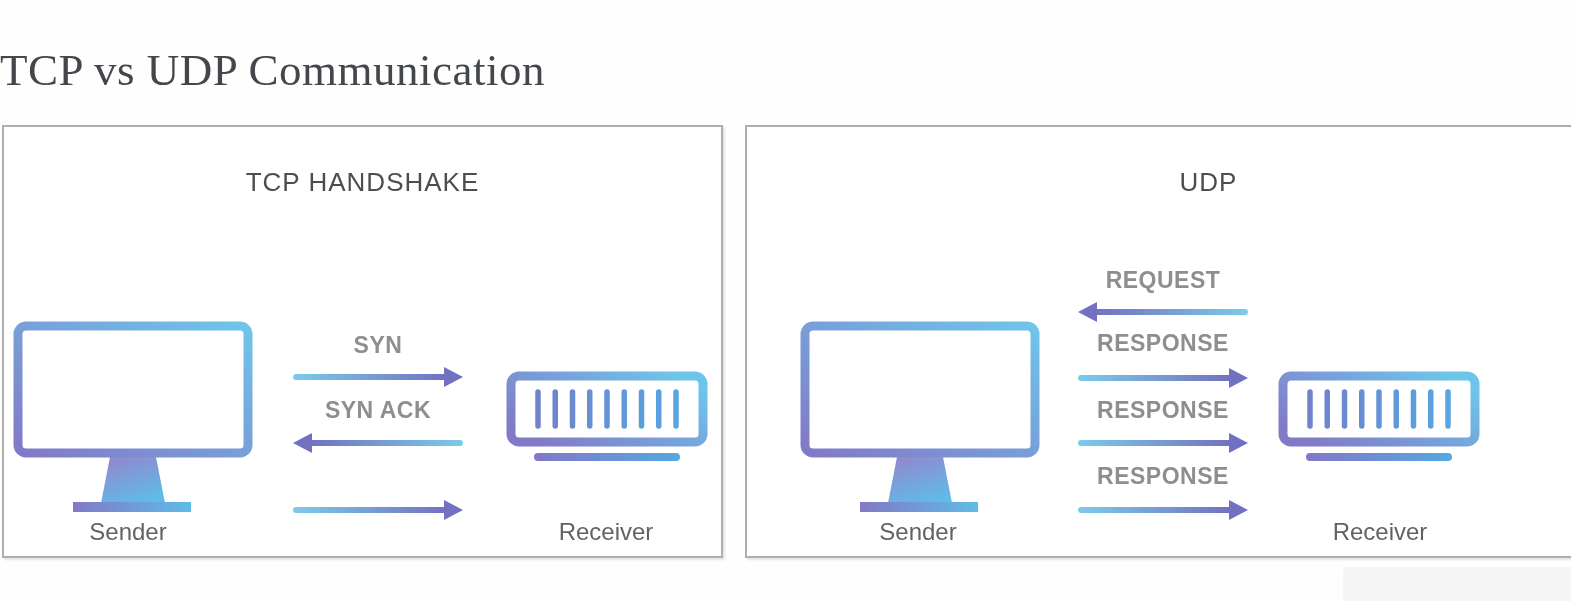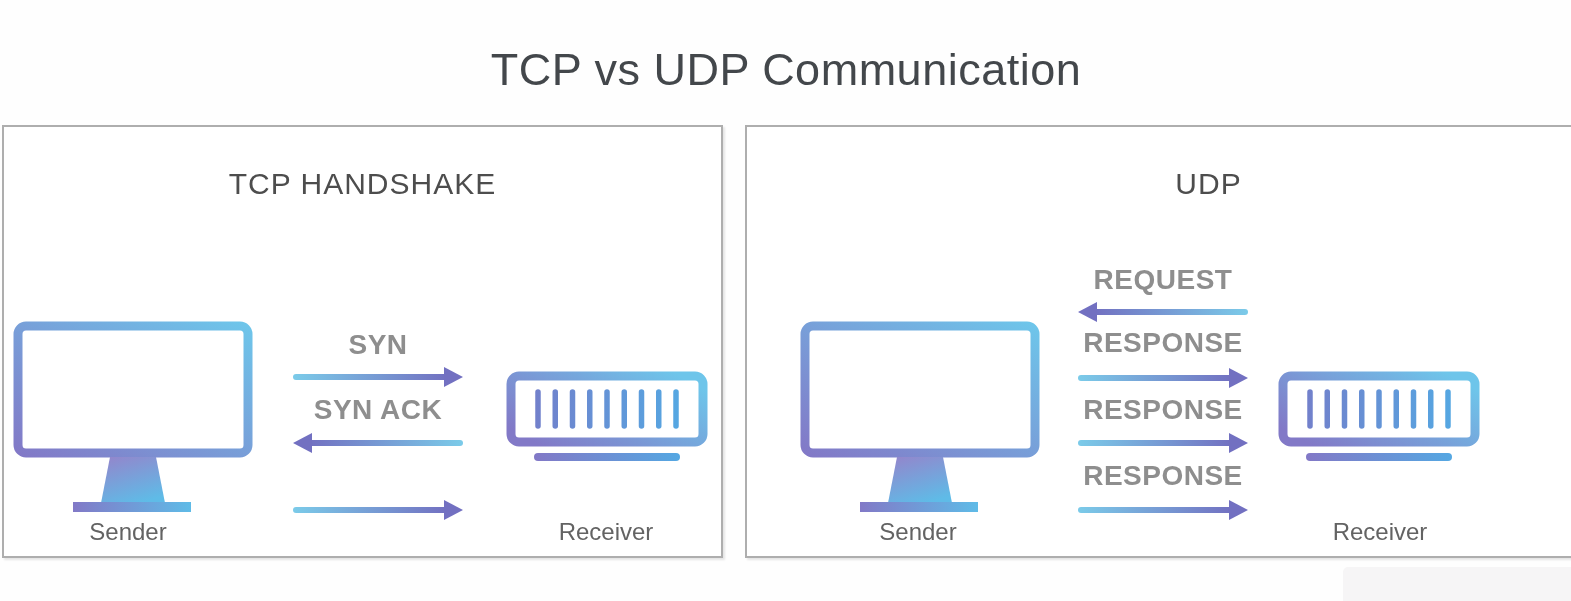--- a/index.html
+++ b/index.html
@@ -1,44 +1,44 @@
 <!DOCTYPE html>
 <html style="--page-bg: #fefefe; --title-gray: #43474b; --panel-title-gray: #4d4d4d; --msg-label-gray: #8e8e8e; --node-label-gray: #636363; --panel-border: #aeaeae; --icon-purple: #8279c7; --icon-blue: #6ec5ea; --stand-purple: #9188cd; --stand-blue: #5fbbe7; --bar-purple: #7280cb; --bar-blue: #55a7e2; --arrow-blue: #7bcbe9; --arrow-purple: #7270c1; --watermark-gray: #f6f5f6;"><head>
 <meta charset="utf-8">
 <style>
   html, body { margin:0; padding:0; background:var(--page-bg, #fefefe); }
   .stage {
     position:relative; width:1571px; height:601px; overflow:hidden;
     font-family:"Liberation Sans", sans-serif; background:var(--page-bg, #fefefe);
   }
   .main-title {
-    position:absolute; top:44px; left:18px; width:1536px; margin:0;
-    text-align:center; font-size:45px; font-weight:400;
-    color:var(--title-gray, #43474b); letter-spacing:0.5px;
+    position:absolute; top:44px; left:0; width:1536px; margin:0;
+    font-size:45px; font-weight:400;
+    color:var(--title-gray, #43474b); letter-spacing:0.5px;font-family:Liberation Serif, serif;
   }
   .panel {
     position:absolute; top:125px; height:433px; box-sizing:border-box;
     background:#ffffff; border:2px solid var(--panel-border, #aeaeae);
     box-shadow:2px 2px 2px rgba(0,0,0,0.10);
   }
   .panel-tcp { left:2px;   width:721px; }
   .panel-udp { left:745px; width:927px;padding-left:20px; }
   .panel-title {
     position:absolute; top:40px; left:0; right:0; margin:0;
-    text-align:center; font-size:30px; font-weight:400;
+    text-align:center; font-size:26px; font-weight:400;
     color:var(--panel-title-gray, #4d4d4d); letter-spacing:1px;
   }
   .monitor-svg, .server-svg { position:absolute; display:block; }
   .node-label {
     position:absolute; width:180px; text-align:center;
     font-size:24px; color:var(--node-label-gray, #636363);
   }
   .msg-label {
     position:absolute; width:170px; text-align:center;
-    font-size:28px; font-weight:bold; letter-spacing:0.5px;
+    font-size:23px; font-weight:bold; letter-spacing:0.5px;
     color:var(--msg-label-gray, #8e8e8e); line-height:28px;
   }
   .arrow { position:absolute; width:170px; height:20px; }
   .arrow .shaft { position:absolute; top:7px; height:6px; border-radius:3px; }
   .arrow .head  { position:absolute; top:0; width:0; height:0;
                   border-top:10px solid transparent; border-bottom:10px solid transparent; }
   .arrow.dir-right .shaft { left:0; right:16px;
     background:linear-gradient(90deg, var(--arrow-blue,#7bcbe9), var(--arrow-purple,#7270c1)); }
   .arrow.dir-right .head  { right:0; border-left:19px solid var(--arrow-purple,#7270c1); }
   .arrow.dir-left  .shaft { left:16px; right:0;

